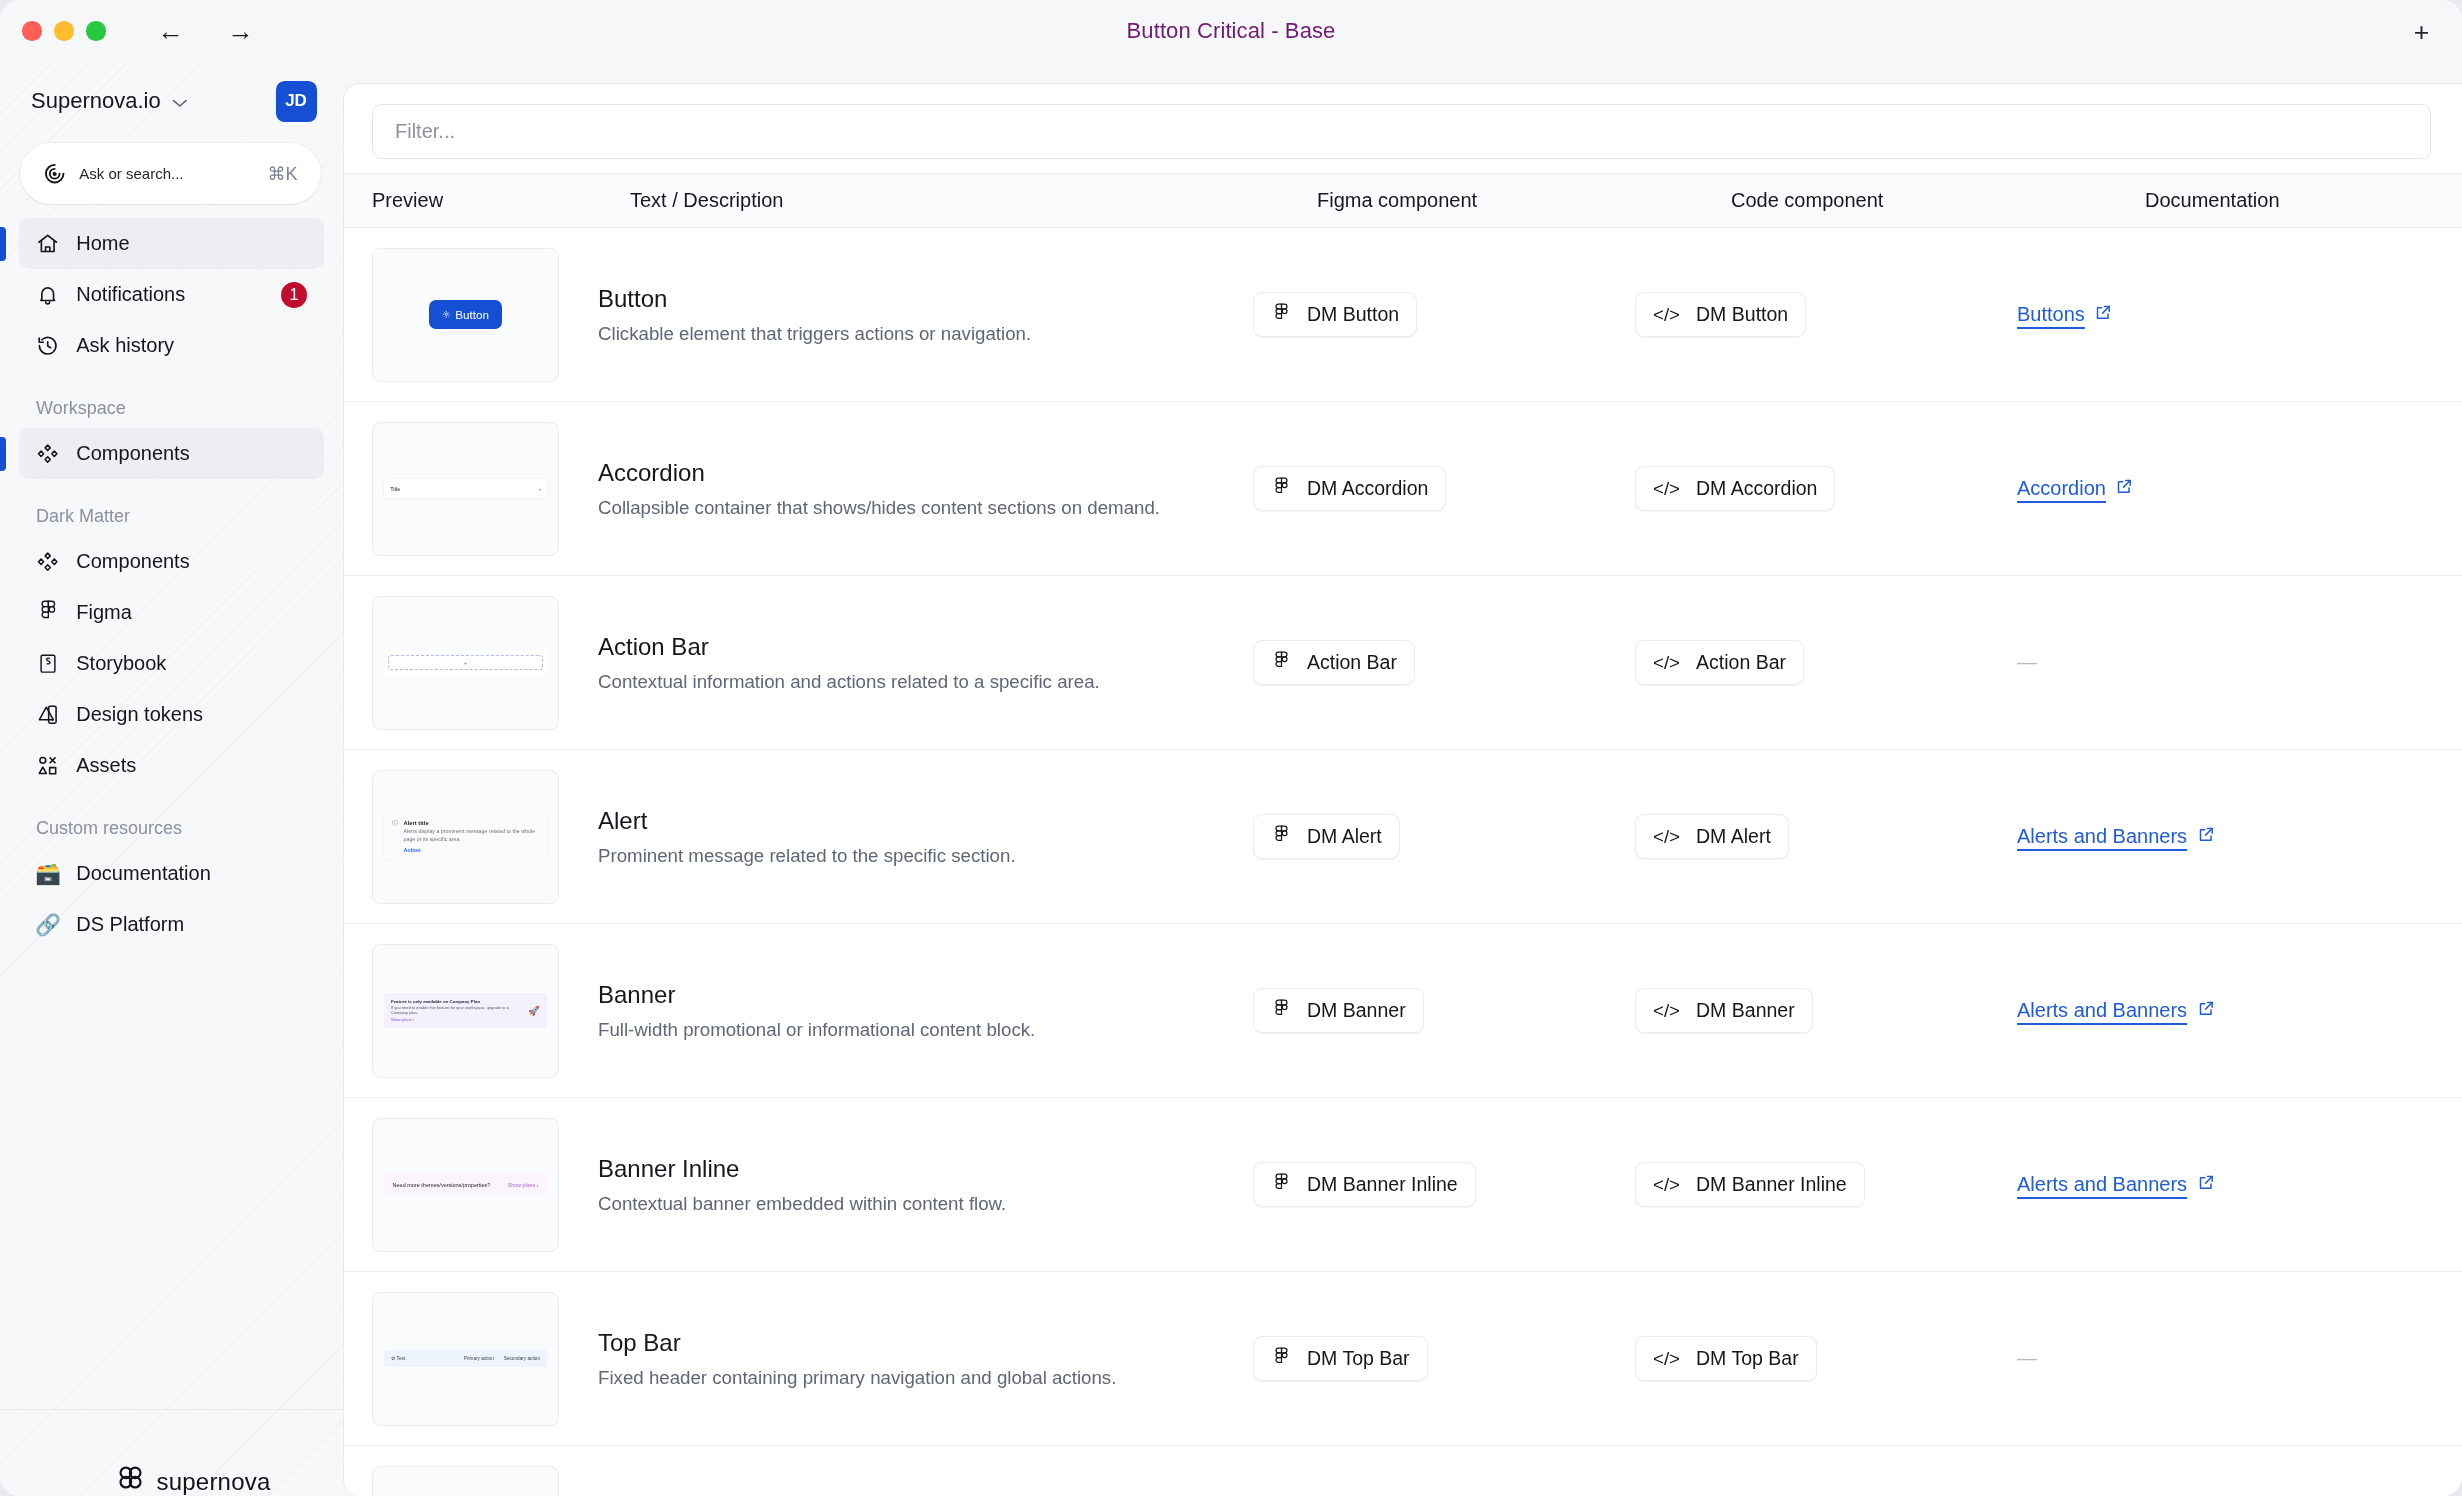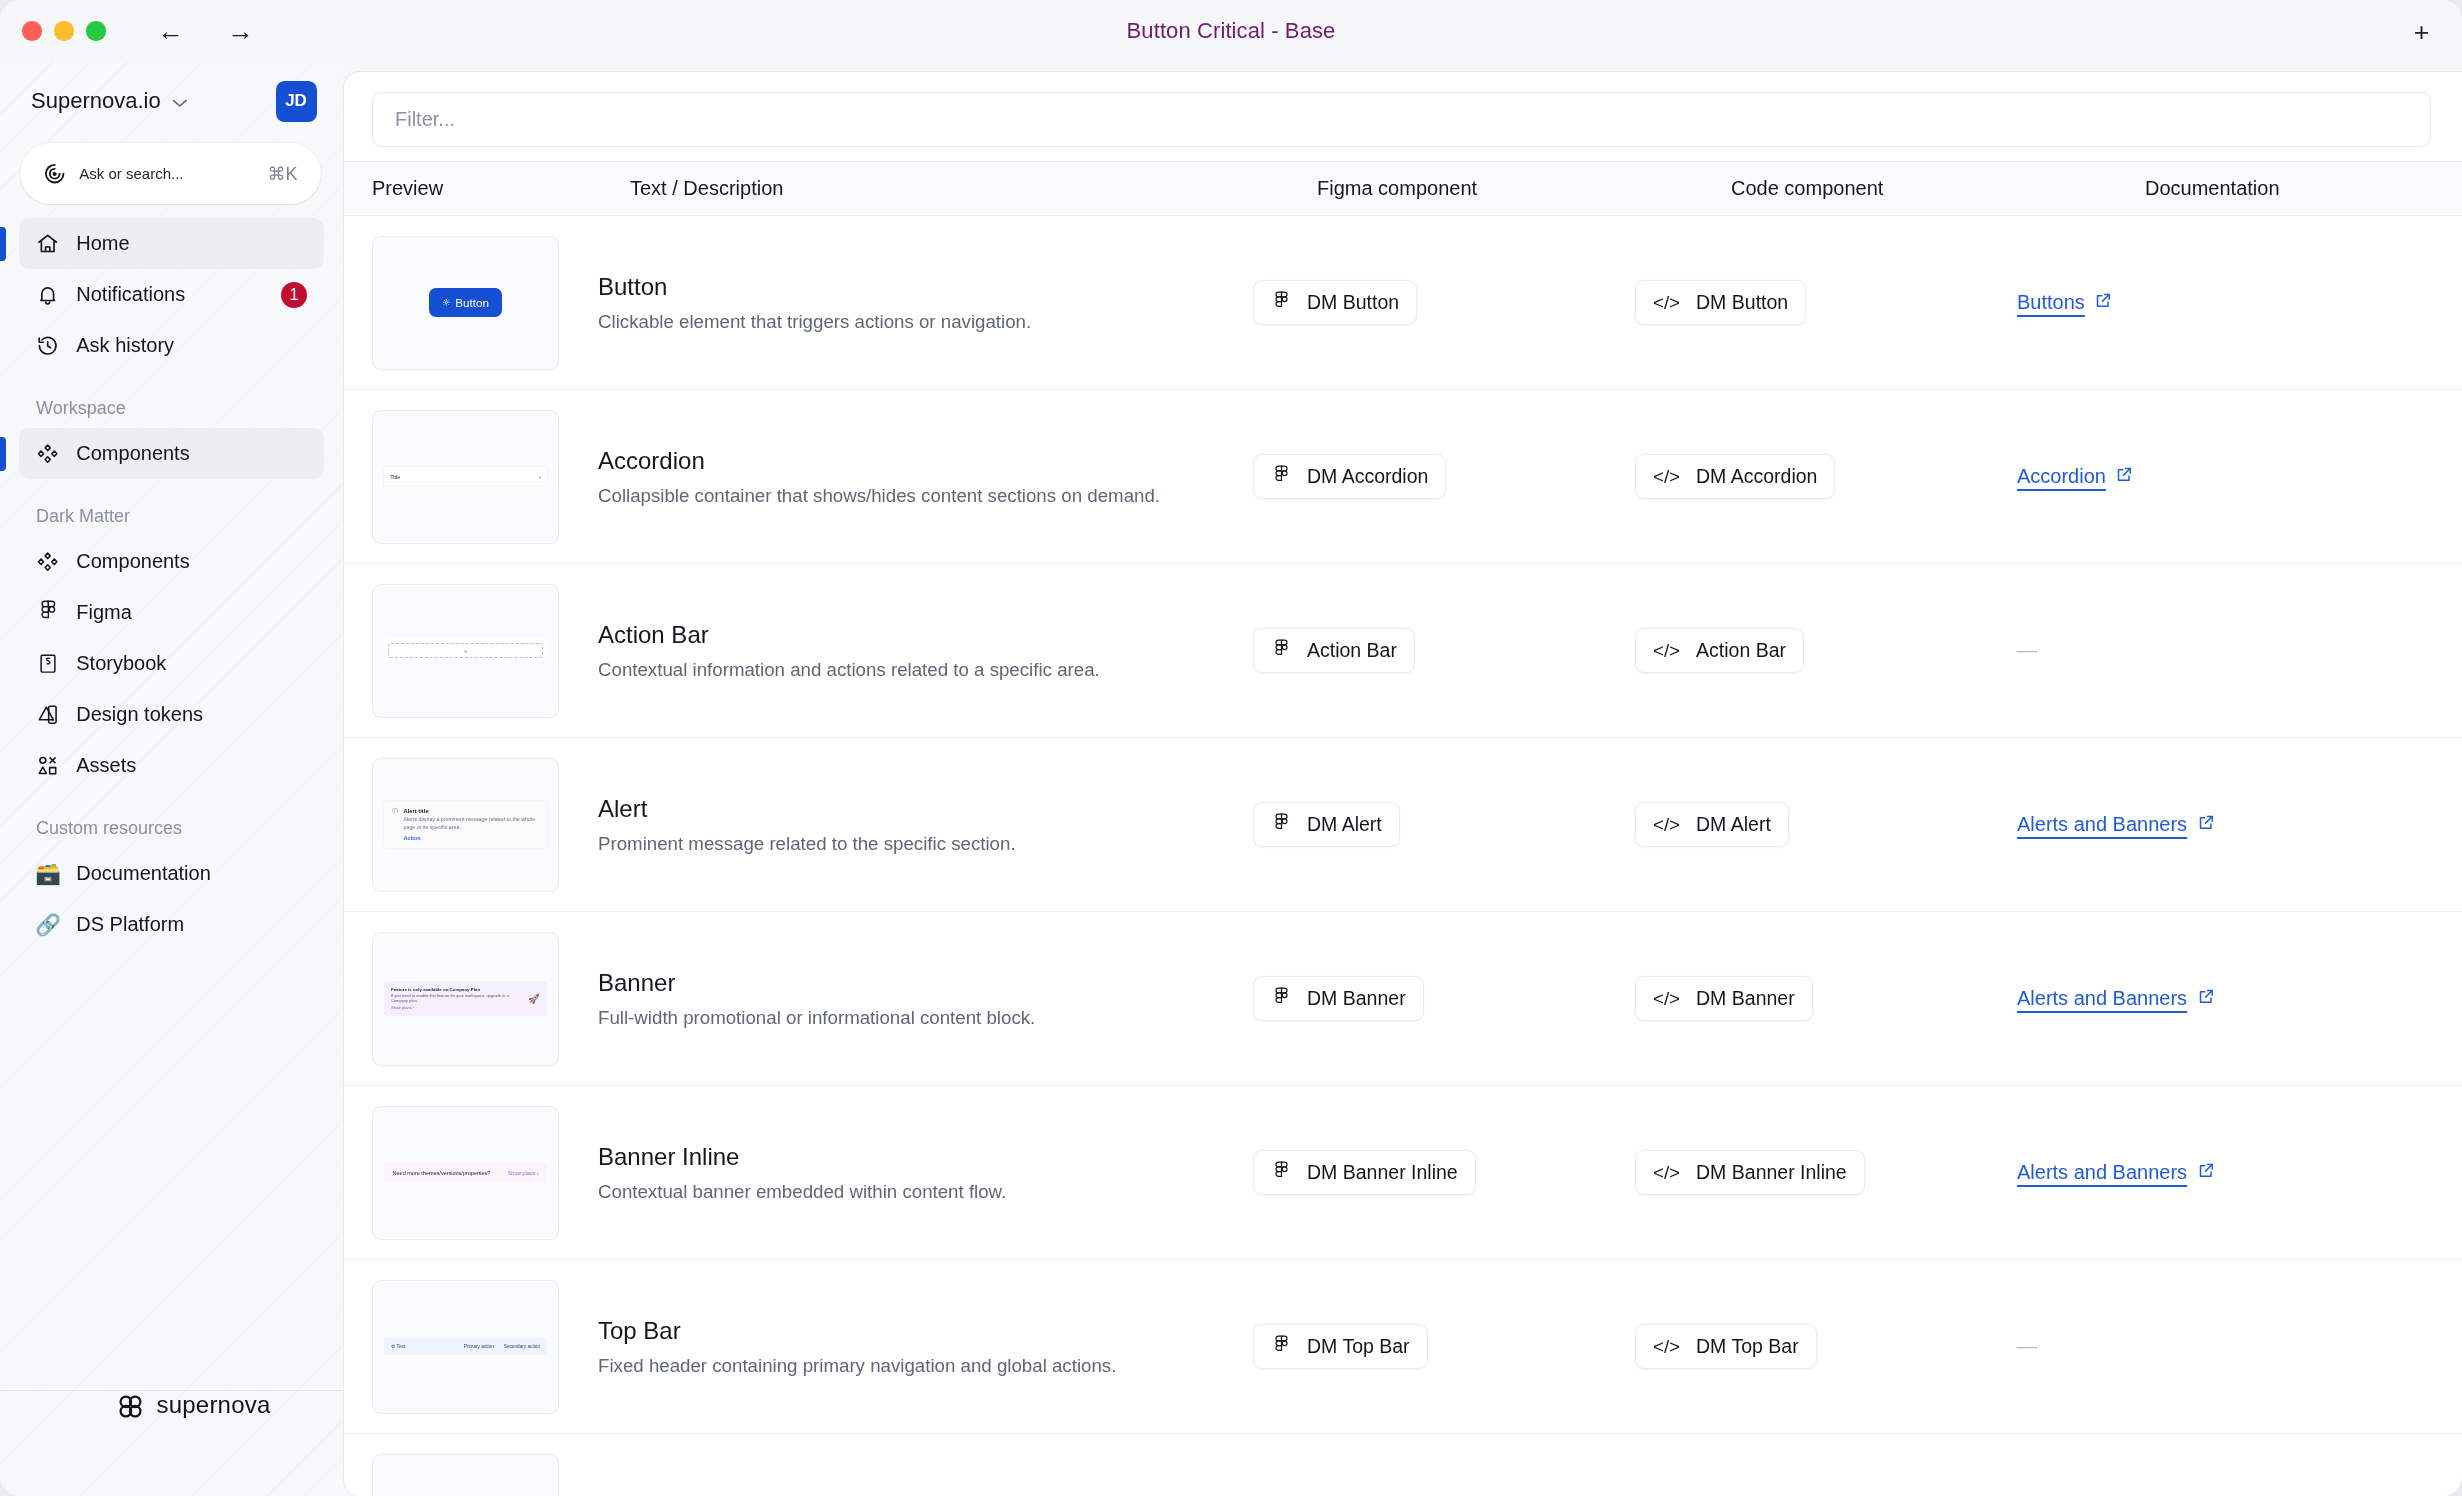--- a/index.html
+++ b/index.html
@@ -97,33 +97,33 @@
     min-width: 26.5px; height: 26.5px; padding: 0 7px; border-radius: 13.2px;
     background: #c20e2e; color: #fff; font-size: 16.4px;
     display: flex; align-items: center; justify-content: center;
   }
   .emo { font-size: 21px; line-height: 1; }
   .grouplabel {
     font-size: 18px; color: #8b90a0; padding: 26.5px 36px 9.4px 36px;
   }
   .sb-footer {
     margin-top: auto; border-top: 0.8px solid #e6e8ec;
-    height: 106px; display: flex; align-items: flex-start; justify-content: center;
+    height: 87px; display: flex; align-items: flex-end; justify-content: center;
     gap: 11px;
     padding-left: 42px;
   }
   .sb-footer .wordmark { font-size: 24px; color: #111317; letter-spacing: 0.2px; }
 
   
   .main {
     flex: 1; min-width: 0; background: #fff;
     border-radius: 17px 0 0 17px;
     border-left: 0.8px solid #e7e9ee;
     border-top: 0.8px solid #e7e9ee;
-    margin-top: 9px;
+    margin-top: 21px;
     display: flex; flex-direction: column; overflow: hidden;
   }
   .filterwrap { padding: 20px 31px 14px 28px; }
   .filterinput {
     height: 55px; border: 0.8px solid #e3e6eb; border-radius: 9.4px;
     display: flex; align-items: center; padding: 0 22px;
     font-size: 20px; color: #8d92a2; background: #fff;
   }
   .tablehead {
     display: flex; align-items: center; height: 55px;

